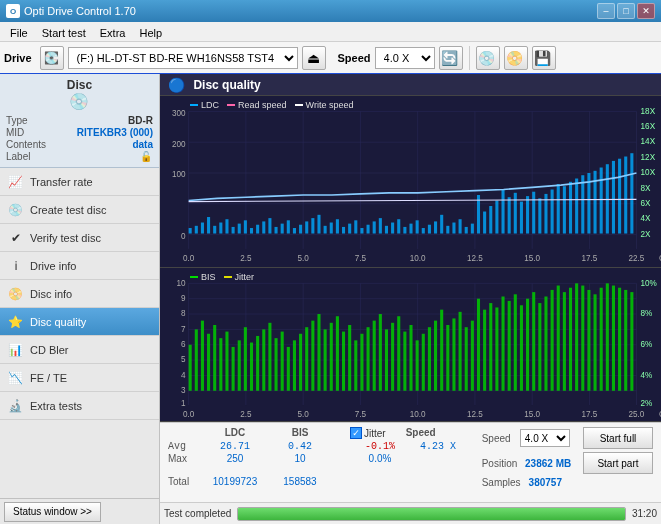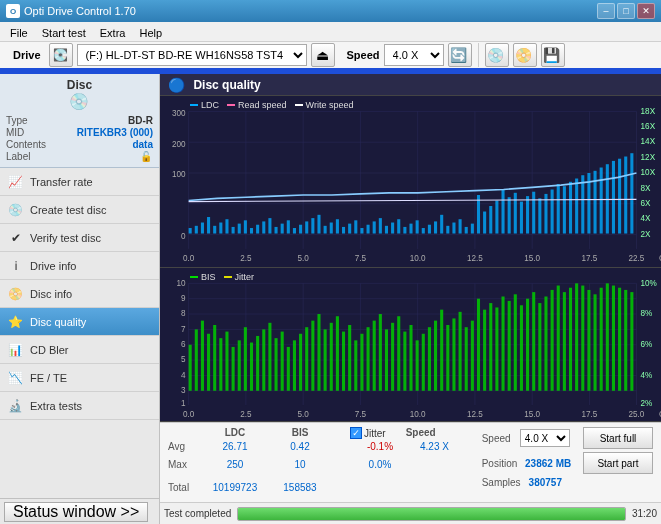--- a/index.html
+++ b/index.html
@@ -68,22 +68,22 @@
       border-radius: 2px;
       font-size: 11px;
     }
 
     
     .toolbar {
       background: #f5f5f5;
       height: 32px;
       display: flex;
       align-items: center;
-      padding: 0 13px;
-      border-bottom: 6px solid #1d4ed8;
+      padding: 0 4px;
+      border-bottom: 1px solid #1d4ed8;
       gap: 4px;
     }
     .toolbar-label { font-size: 11px; font-weight: bold; margin-right: 4px; }
     .toolbar-drive-select {
       height: 22px;
       background: white;
       border: 1px solid #aaa;
       padding: 0 4px;
       font-size: 11px;
       min-width: 230px;
@@ -197,21 +197,21 @@
       display: flex;
       align-items: center;
       padding: 0 4px;
       gap: 4px;
     }
     .status-window-btn {
       height: 20px;
       padding: 0 8px;
       background: linear-gradient(to bottom, #ffffff, #e0e0e0);
       border: 1px solid #aaa;
-      font-size: 16px;
+      font-size: 10px;
       cursor: pointer;
       white-space: nowrap;
     }
 
     
     .chart-header {
       background: #2a2a4a;
       height: 22px;
       display: flex;
       align-items: center;
@@ -731,21 +731,21 @@
           <span style="width:70px; text-align:center; color:#555; font-weight:bold;">LDC</span>
           <span style="width:60px; text-align:center; color:#555; font-weight:bold;">BIS</span>
           <span style="width:20px;"></span>
           <div class="jitter-check">
             <div class="checkbox-blue">✓</div>
             <span>Jitter</span>
           </div>
           <span style="width:60px; margin-left:20px; color:#555; font-weight:bold;">Speed</span>
         </div>
 
-        <div style="display:flex; align-items:center; margin-bottom:7px;">
+        <div style="display:flex; align-items:center; margin-bottom:1px;font-family:Liberation Mono, monospace;">
           <span style="width:32px; color:#555;">Avg</span>
           <span style="width:70px; text-align:center; color:#0066cc;">26.71</span>
           <span style="width:60px; text-align:center; color:#0066cc;">0.42</span>
           <span style="width:20px;"></span>
           <span style="width:60px; text-align:center; color:#cc0000;">-0.1%</span>
           <span style="color:#0066cc; margin-left:10px;">4.23 X</span>
         </div>
 
         <div style="display:flex; align-items:center; margin-bottom:12px;">
           <span style="width:32px; color:#555;">Max</span>

